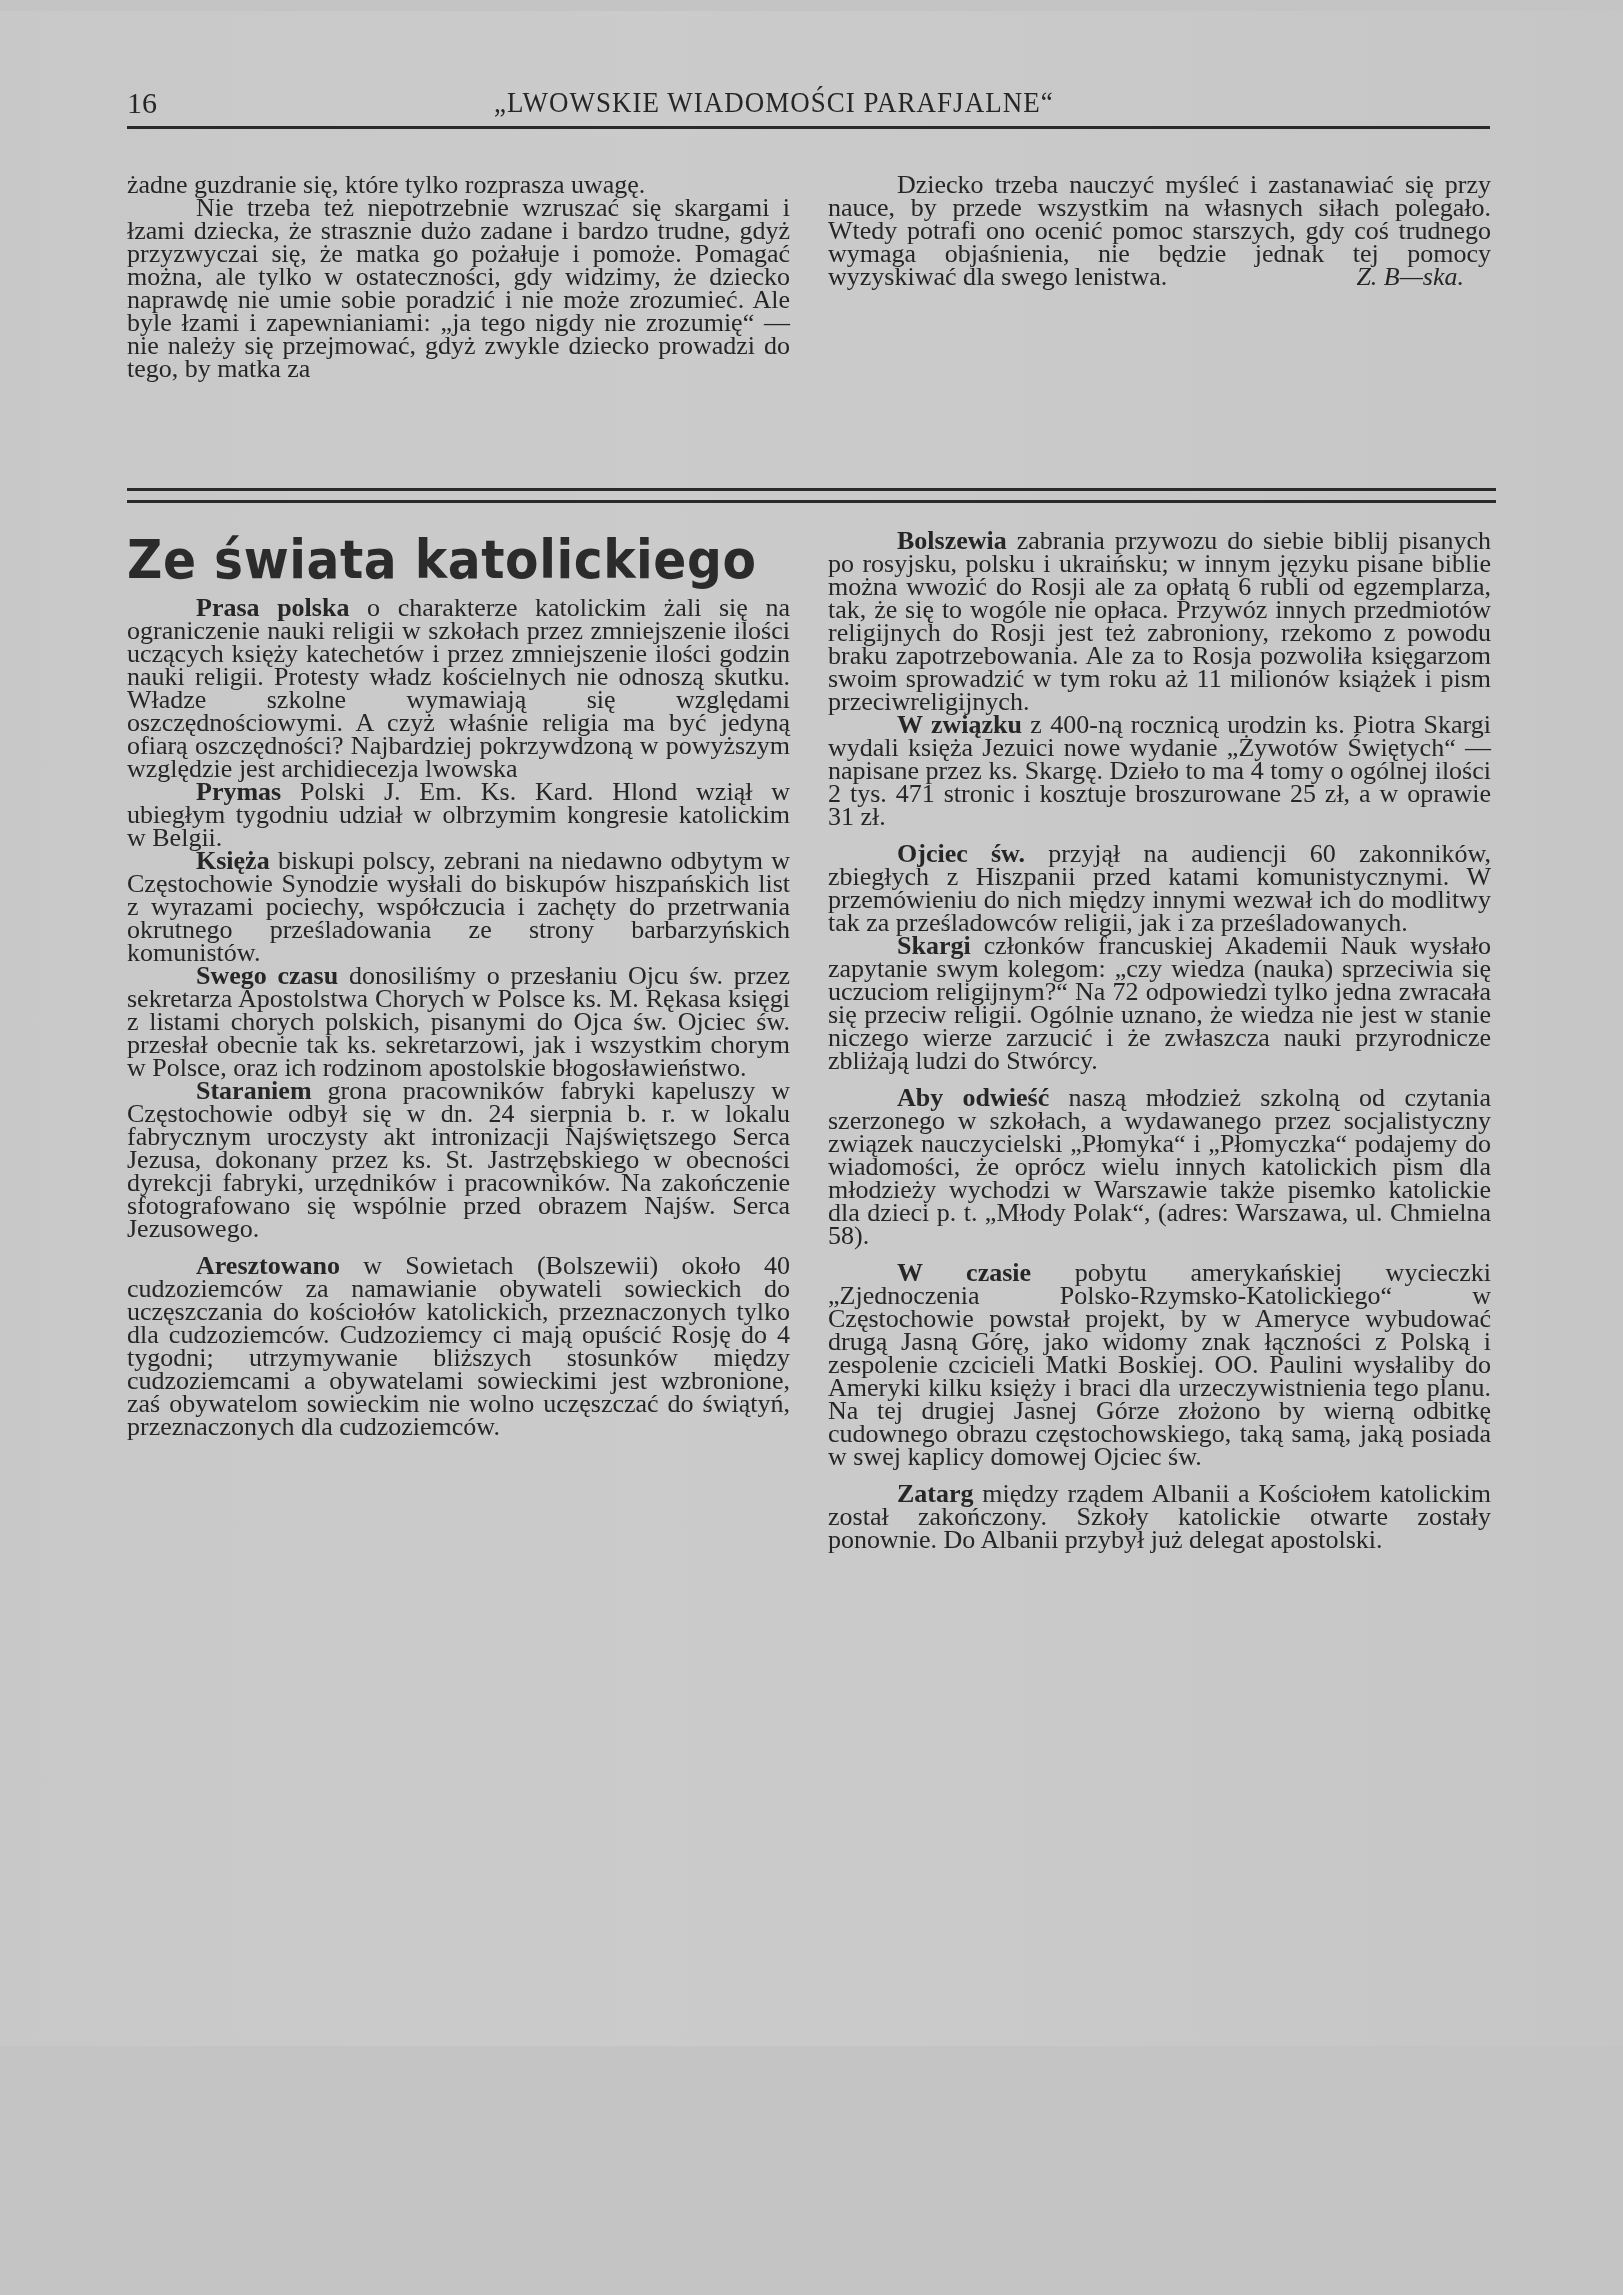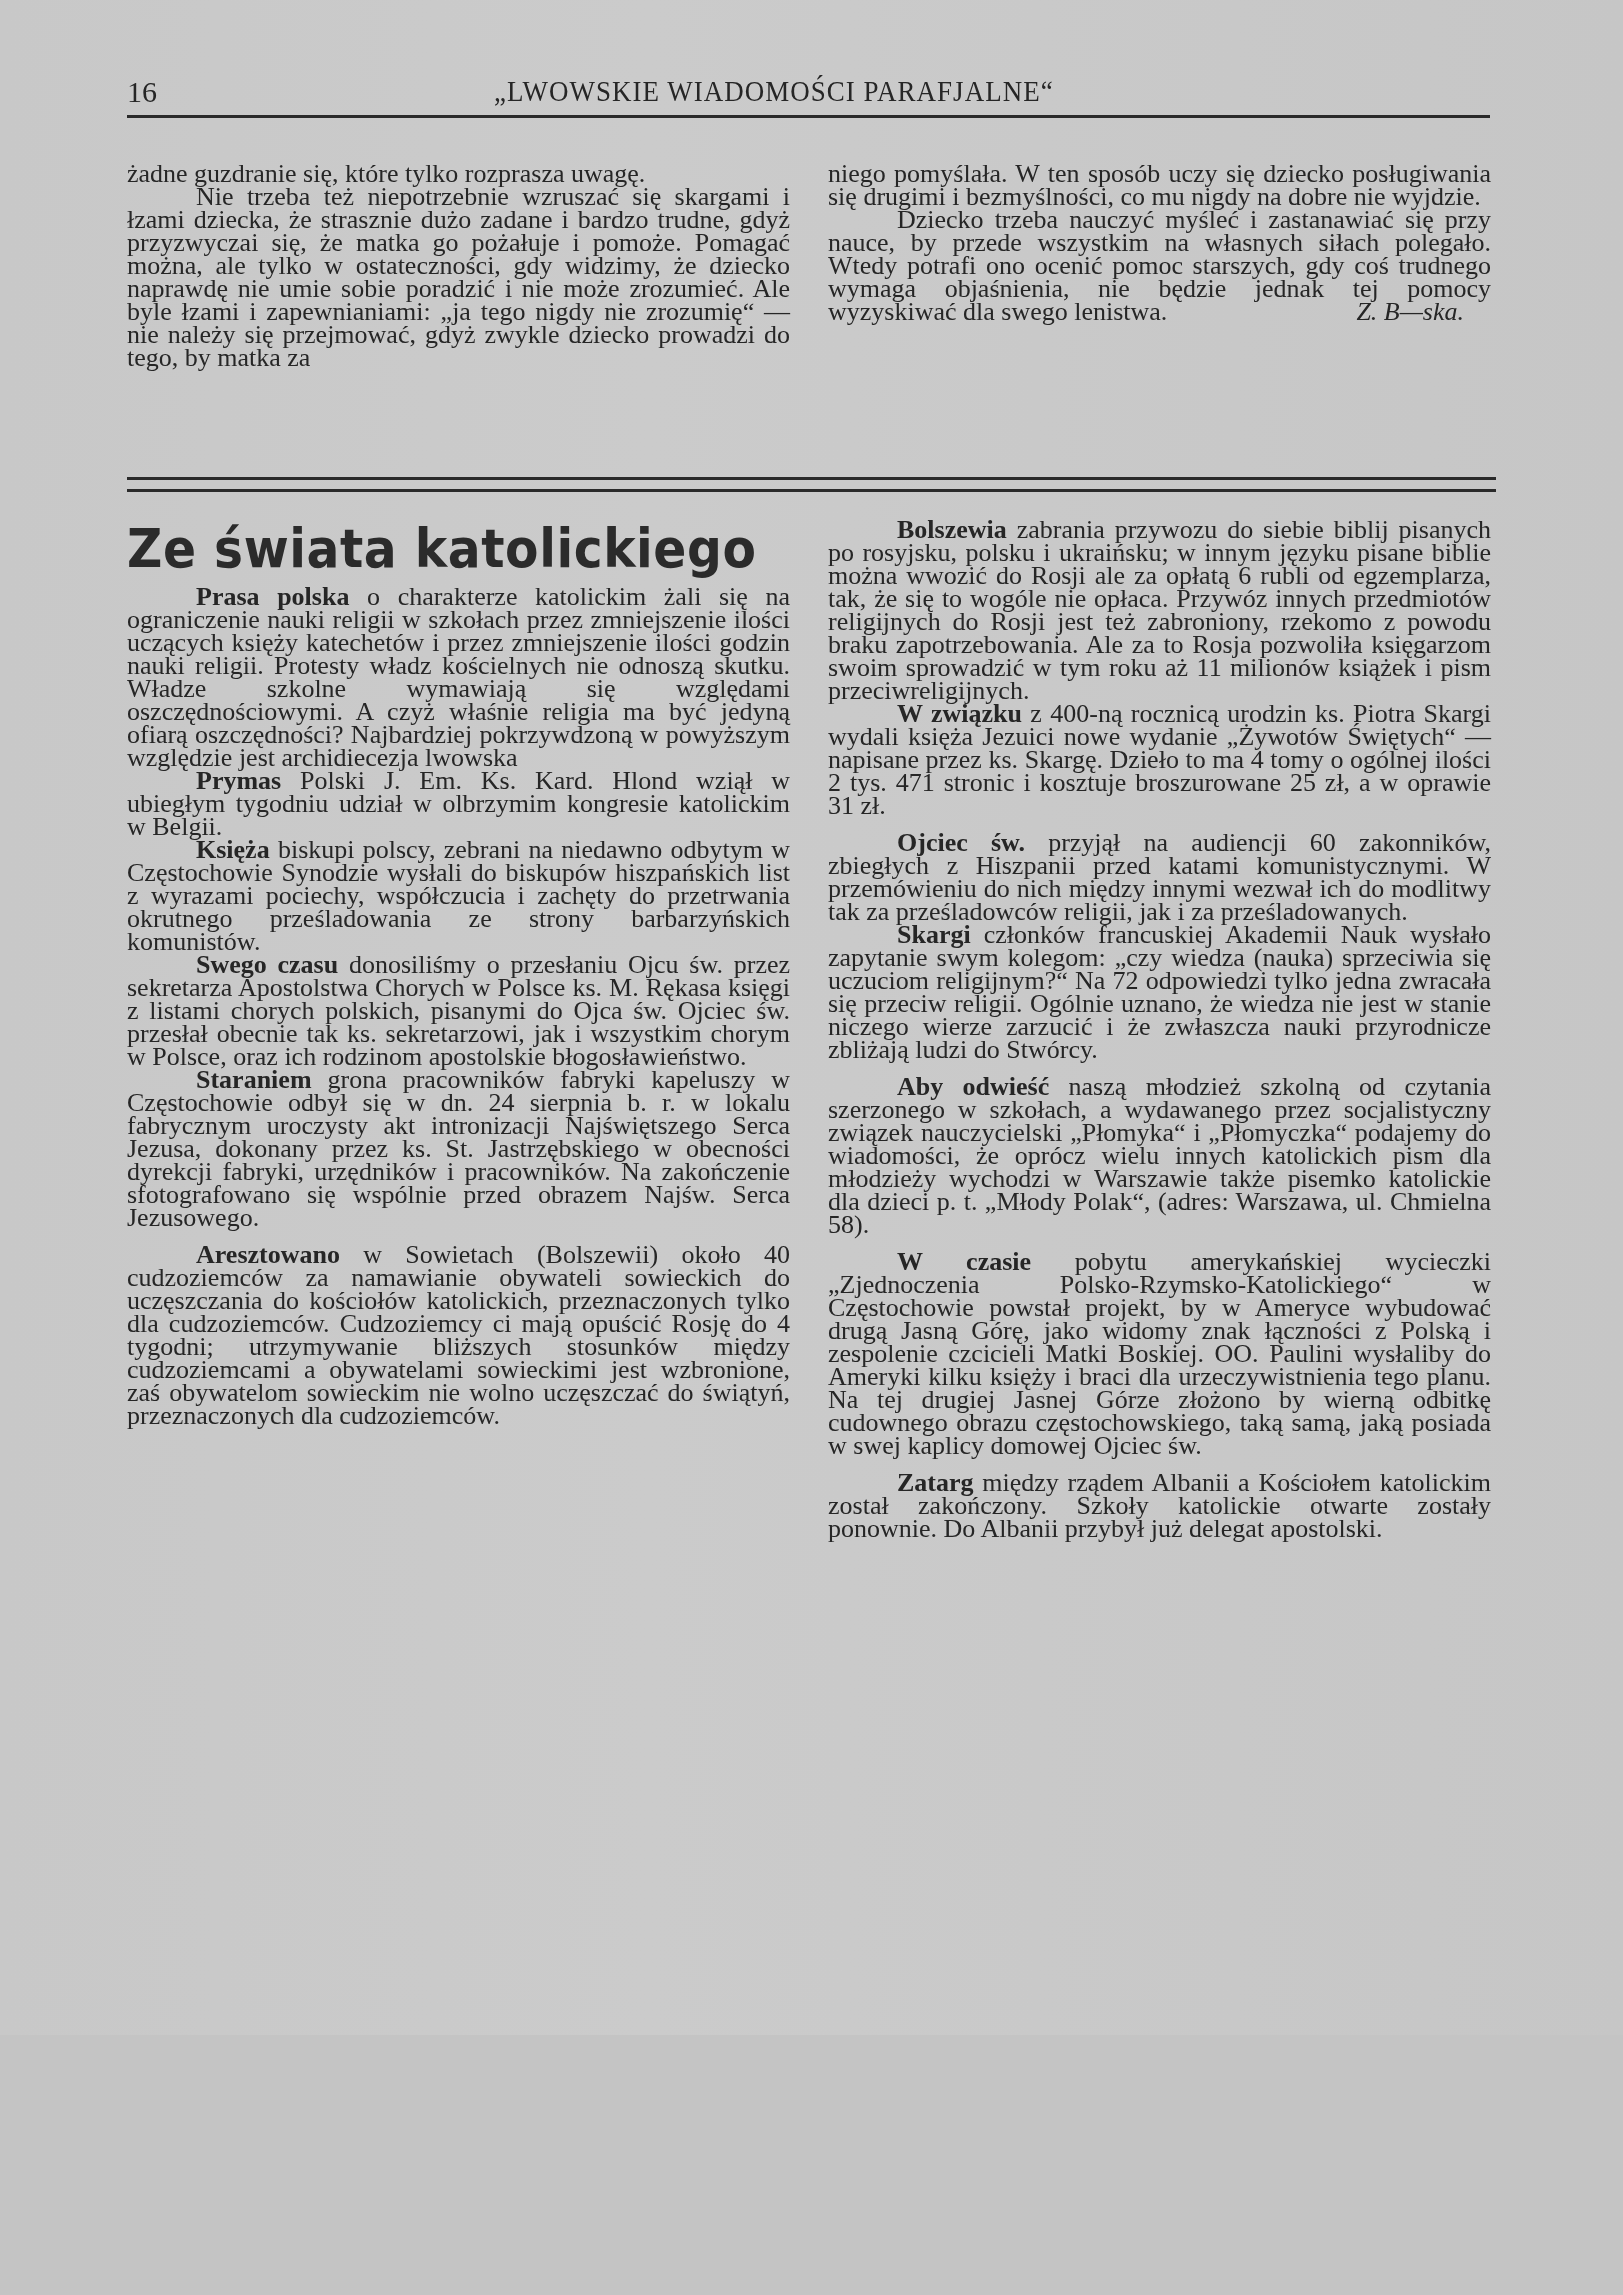--- a/index.html
+++ b/index.html
@@ -4,21 +4,21 @@
 <style>
   html, body { margin: 0; padding: 0; }
   body {
     width: 1623px; height: 2295px;
     background: #c4c4c4;
     position: relative; overflow: hidden;
     font-family: "Liberation Serif", "DejaVu Serif", serif;
     color: #262626;
   }
   .page {
-    position: absolute; left: 0; top: 0; width: 1623px; height: 2035px;
+    position: absolute; left: 0; top: 11px; width: 1623px; height: 2035px;
     background: linear-gradient(90deg, #c8c8c8 0%, #cbcbcb 40%, #c6c6c6 100%);
   }
   .header {
     position: absolute; left: 127px; top: 73px; width: 1366px; height: 40px;
   }
   .page-num { position: absolute; left: 0; top: 2.3px; font-size: 30px; }
   .running-title {
     position: absolute; left: 367px; top: 2.3px; font-size: 29px;
     letter-spacing: 1.1px; transform: scaleX(0.93); transform-origin: left;
   }
@@ -59,21 +59,20 @@
     <span class="page-num">16</span>
     <span class="running-title">„LWOWSKIE WIADOMOŚCI PARAFJALNE“</span>
   </div>
   <div class="rule-single"></div>
 
   <div class="col col-left-top">
     <p>żadne guzdranie się, które tylko rozprasza uwagę.</p>
     <p class="ind">Nie trzeba też niepotrzebnie wzruszać się skargami i łzami dziecka, że strasznie dużo zadane i bardzo trudne, gdyż przyzwyczai się, że matka go pożałuje i pomoże. Pomagać można, ale tylko w ostateczności, gdy widzimy, że dziecko naprawdę nie umie sobie poradzić i nie może zrozumieć. Ale byle łzami i zapewnianiami: „ja tego nigdy nie zrozumię“ — nie należy się przejmować, gdyż zwykle dziecko prowadzi do tego, by matka za</p>
   </div>
   <div class="col col-right-top">
-    <p>niego pomyślała. W ten sposób uczy się dziecko posługiwania się drugimi i bezmyślności, co mu nigdy na dobre nie wyjdzie.</p>
     <p class="ind">
       <span>Dziecko trzeba nauczyć myśleć i zastanawiać się przy nauce, by przede wszystkim na własnych siłach polegało. Wtedy potrafi ono ocenić pomoc starszych, gdy coś trudnego wymaga objaśnienia, nie będzie jednak tej pomocy wyzyskiwać dla swego lenistwa.</span>
       <span class="signature">Z. B—ska.</span>
     </p>
   </div>
 
   <div class="rule-double"></div>
 
   <div class="section-title">Ze świata katolickiego</div>
 

